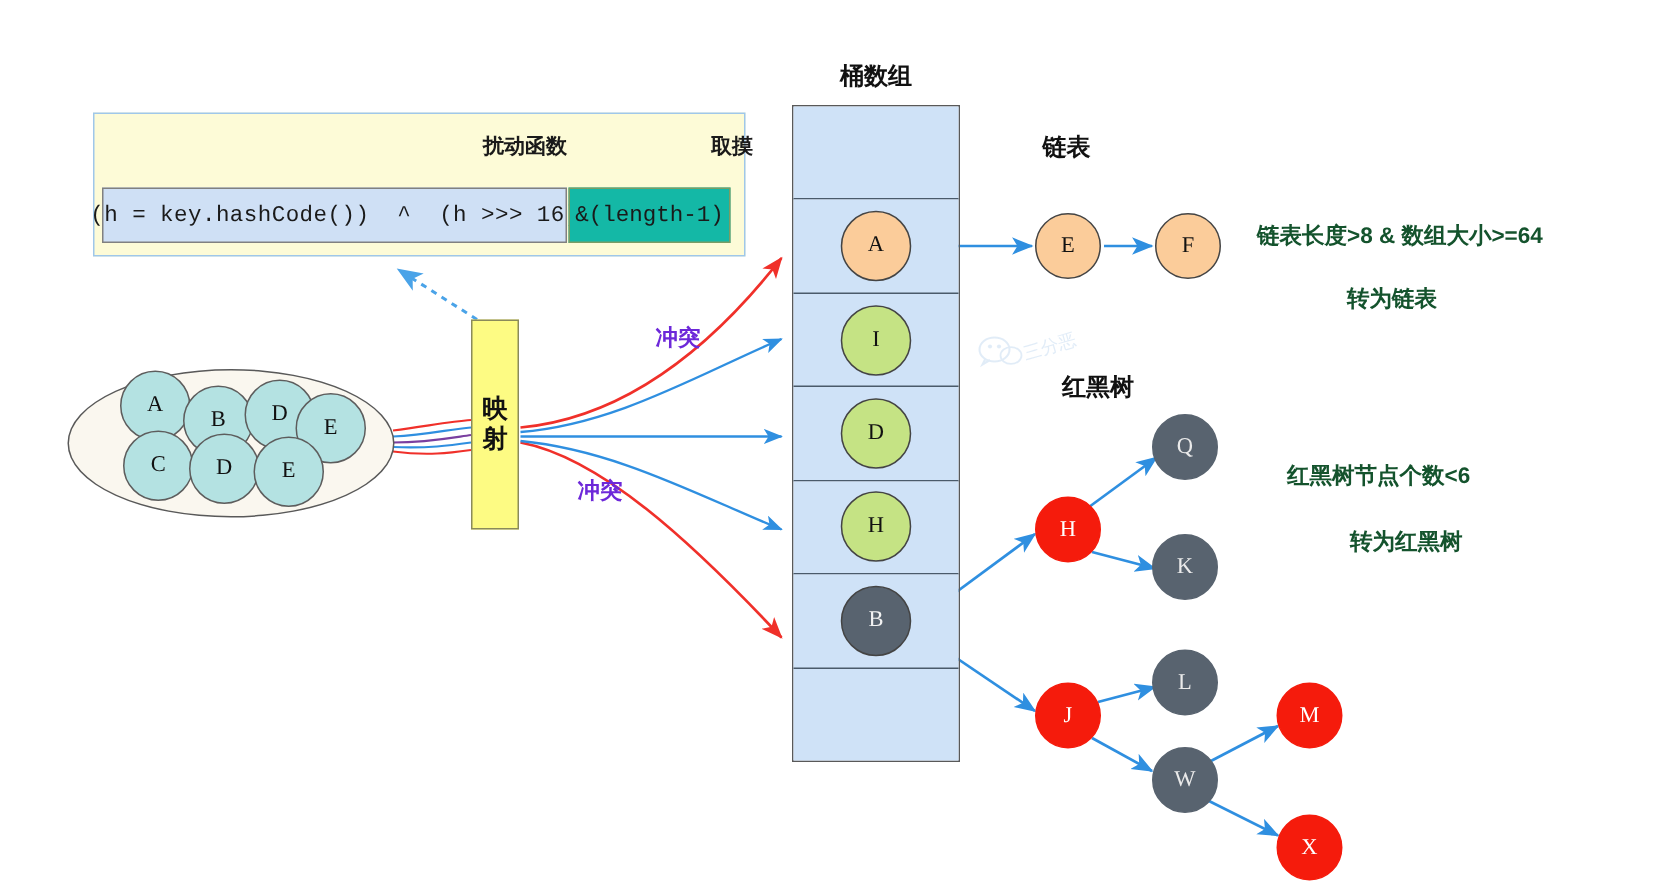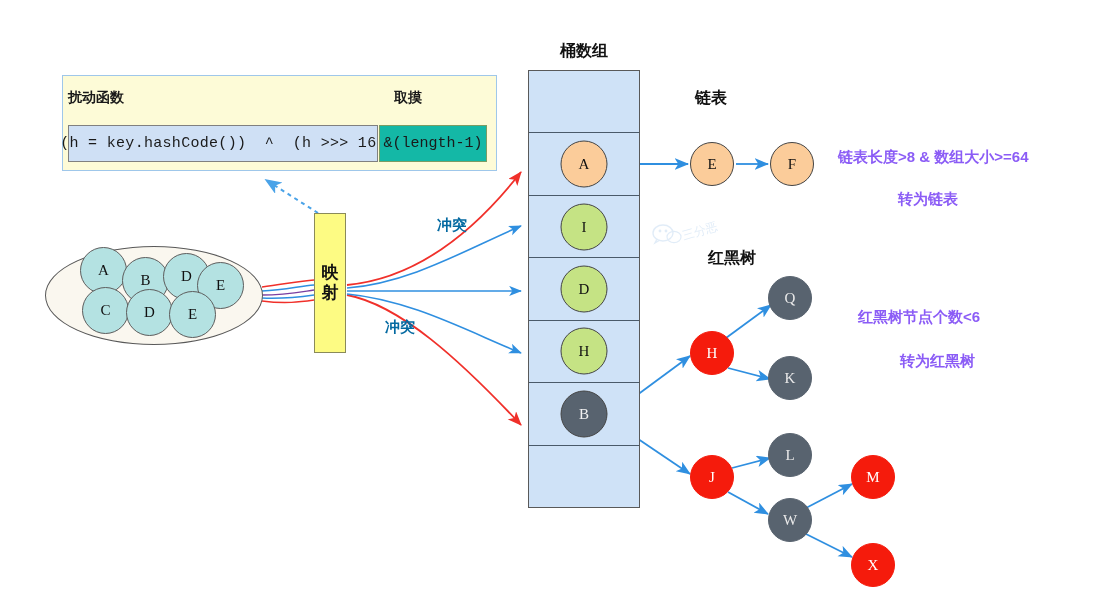--- a/index.html
+++ b/index.html
@@ -59,21 +59,21 @@
     font-family: "Liberation Mono", "DejaVu Sans Mono", monospace;
     font-size: 15px;
     color: #1a1a1a;
     white-space: pre;
   }
   .brace-label {
     font-family: "Liberation Sans", "DejaVu Sans", sans-serif;
     font-weight: bold;
     font-size: 14px;
     color: #1a1a1a;
-    text-align: left;
+    text-align: right;
   }
   .lbl-perturb { left: 68px; top: 89px; width: 310px; }
   .lbl-mod     { left: 394px; top: 89px; width: 108px; }
 
   
   .keyset-ellipse {
     left: 45px; top: 246px;
     width: 218px; height: 99px;
     border-radius: 50%;
     background: #faf7ef;
@@ -151,34 +151,34 @@
   }
   .h-bucket { left: 524px; top: 30px; width: 120px; margin-top: 11px; }
   .h-list   { left: 651px; top: 88px; width: 120px; }
   .h-tree   { left: 672px; top: 248px; width: 120px; }
 
   
   .note {
     font-family: "Liberation Sans", "DejaVu Sans", sans-serif;
     font-weight: bold;
     font-size: 15px;
-    color: #8b5cf6;
+    color: #14532d;
     white-space: nowrap;
   }
   .note-l1 { left: 838px; top: 148px; }
   .note-l2 { left: 898px; top: 190px; }
   .note-t1 { left: 858px; top: 308px; }
   .note-t2 { left: 900px; top: 352px; }
 
   
   .conflict {
     font-family: "Liberation Sans", "DejaVu Sans", sans-serif;
     font-weight: bold;
     font-size: 15px;
-    color: #0369a1;
+    color: #6d28d9;
     white-space: nowrap;
   }
   .cf-top { left: 437px; top: 216px; }
   .cf-bot { left: 385px; top: 318px; }
 
   
   .gnode {
     position: absolute;
     width: 44px; height: 44px;
     border-radius: 50%;

